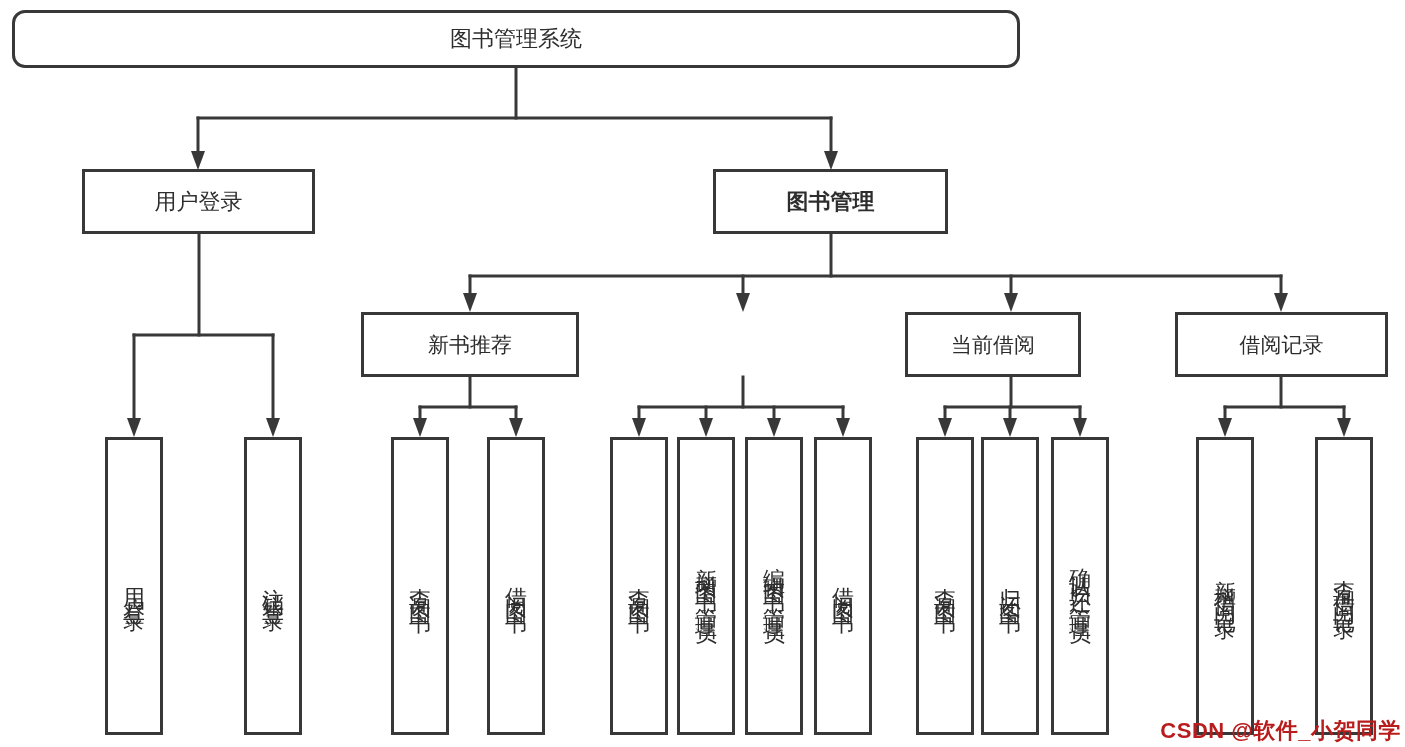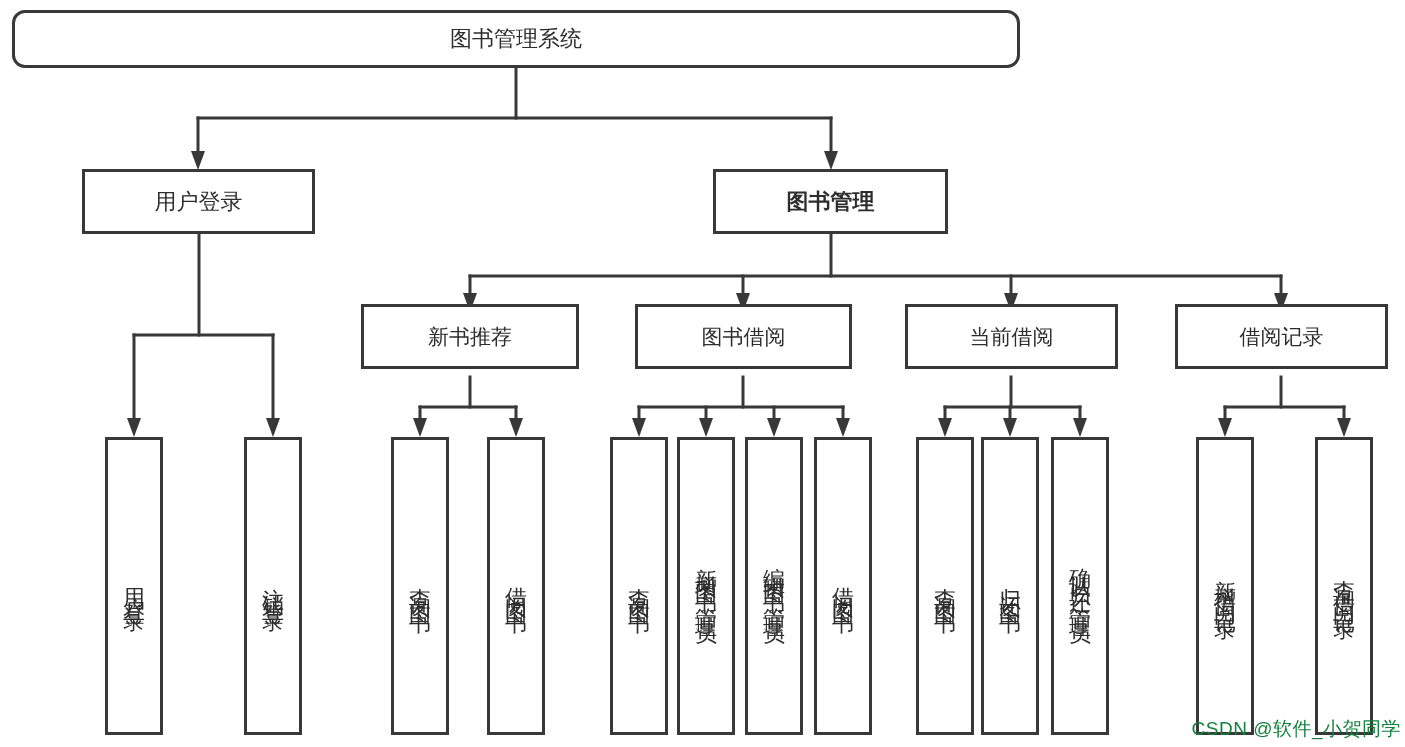--- a/index.html
+++ b/index.html
@@ -14,41 +14,42 @@
   .node {
     position:absolute;
     border:3px solid #383838;
     background:#ffffff;
     display:flex; align-items:center; justify-content:center;
     color:#2d2d2d;
     z-index:2;
   }
   .root-node   { left:12px;  top:10px;  width:1008px; height:58px; font-size:22px;border-radius:13px; }
   .l2-node     { top:169px; height:65px; font-size:22px; }
-  .l3-node     { top:304px; height:65px; font-size:21px; }
+  .l3-node     { top:312px; height:65px; font-size:21px; }
   .leaf-node   { top:437px; height:298px; width:58px; }
   .vtext {
     writing-mode:vertical-rl;
     text-orientation:mixed;
     font-size:22px;
     letter-spacing:8px;
     line-height:1;
     color:#2d2d2d;
     white-space:nowrap;
   }
   #wires { position:absolute; left:0; top:0; z-index:1; }
   #wires line, #wires polyline { stroke:#383838; stroke-width:3; fill:none; stroke-linecap:square; }
   #wires polygon { fill:#383838; stroke:none; }
   .watermark {
     position:absolute;
     right:4px; top:716px;
-    font-size:19px;
-    color:#15803d;
+    font-size:22px;
+    color:#b91c1c;
     z-index:5;
     letter-spacing:0.5px;
+    font-weight:bold;
   }
 </style>
 </head>
 <body>
 
 <div id="canvas">
 
   <svg id="wires" width="1405" height="747">
 
     <g>
@@ -132,24 +133,21 @@
   <div class="node l2-node" style="left:82px; width:233px;">
     <span>用户登录</span>
   </div>
   <div class="node l2-node" style="left:713px; width:235px;font-weight:bold;">
     <span>图书管理</span>
   </div>
 
   <div class="node l3-node" style="left:361px; width:218px;">
     <span>新书推荐</span>
   </div>
-  <div class="node l3-node" style="left:635px; width:217px;">
-    <span>图书借阅</span>
-  </div>
-  <div class="node l3-node" style="left:905px; width:213px;">
+  <div class="node l3-node" style="left:905px; width:176px;">
     <span>当前借阅</span>
   </div>
   <div class="node l3-node" style="left:1175px; width:213px;">
     <span>借阅记录</span>
   </div>
 
   <div class="node leaf-node" style="left:105px;">
     <span class="vtext">用户登录</span>
   </div>
   <div class="node leaf-node" style="left:244px;">

